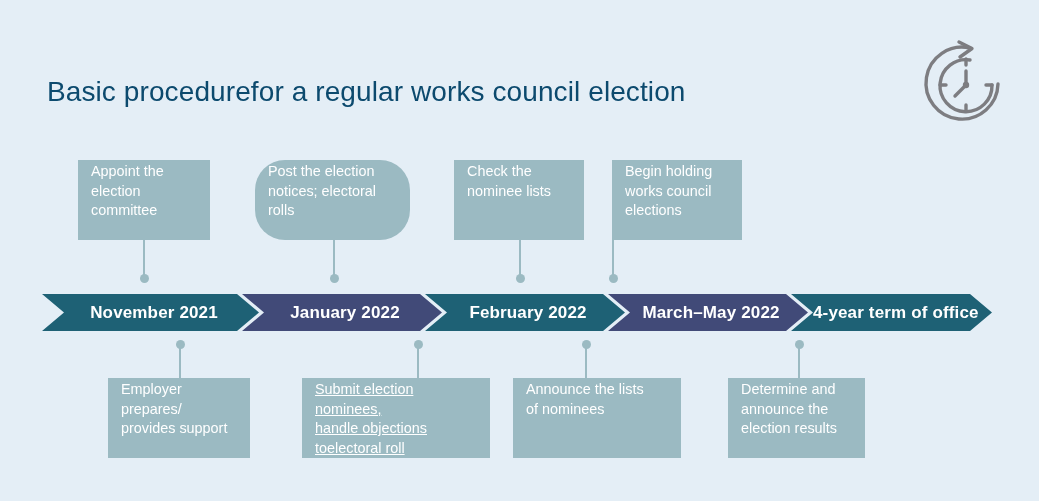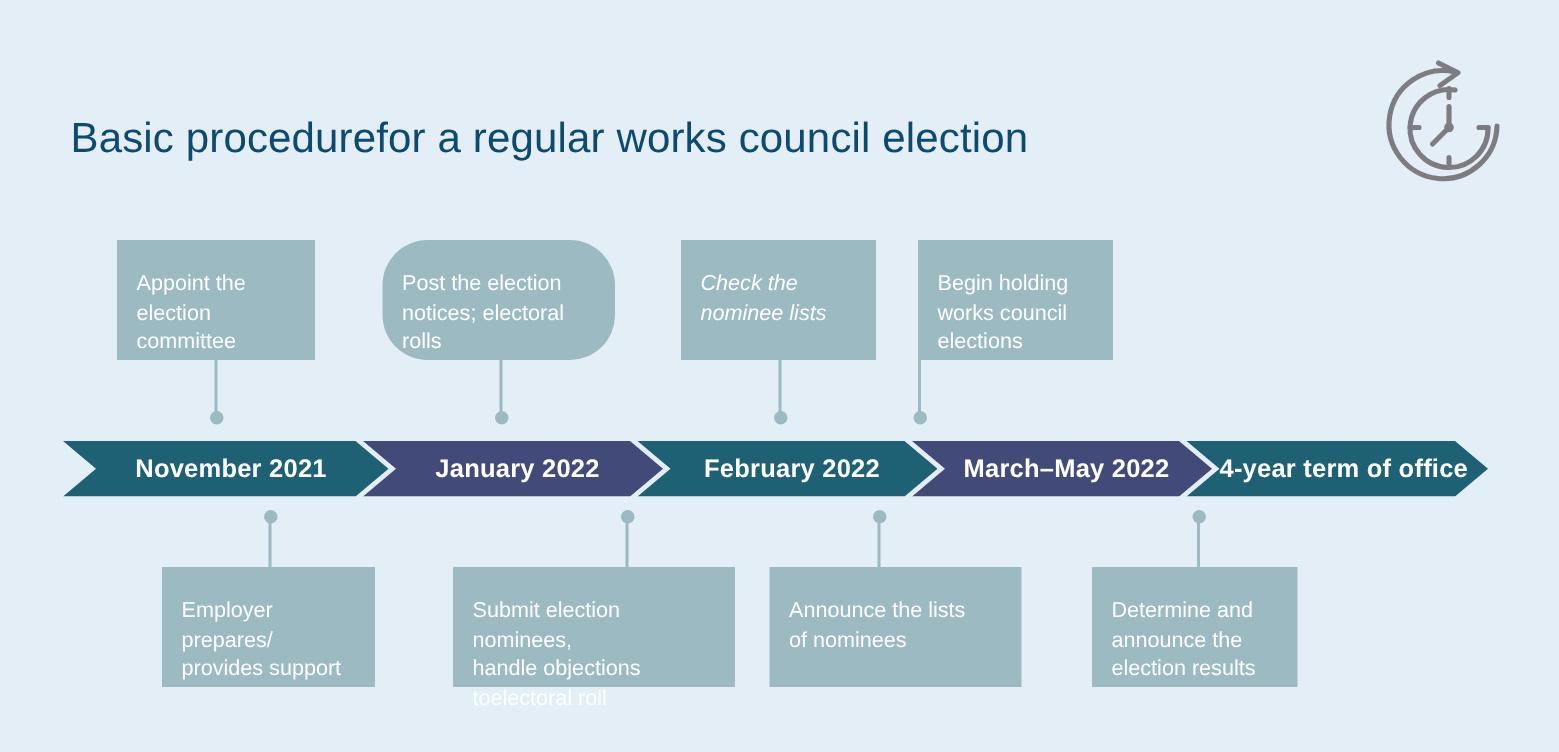--- a/index.html
+++ b/index.html
@@ -41,21 +41,21 @@
     top: 38px;
     width: 88px;
     height: 88px;
   }
 
   
   .note-box {
     position: absolute;
     background: #9bbac2;
     box-sizing: border-box;
-    padding: 20px 13px 10px 13px;
+    padding: 2px 13px 10px 13px;
     color: #ffffff;
     font-size: 14.4px;
     line-height: 19.5px;
   }
   .note-text {
     white-space: pre-line;
   }
 
   
   .connector {
@@ -123,21 +123,21 @@
   <div class="note-box" style="left:78px;  top:160px; width:132px; height:80px;">
     <span class="note-text">Appoint the
 election
 committee</span>
   </div>
   <div class="note-box" style="left:255px; top:160px; width:155px; height:80px;border-radius:30px;">
     <span class="note-text">Post the election
 notices; electoral
 rolls</span>
   </div>
-  <div class="note-box" style="left:454px; top:160px; width:130px; height:80px;font-style:italic;">
+  <div class="note-box" style="left:454px; top:160px; width:130px; height:80px;">
     <span class="note-text">Check the
 nominee lists</span>
   </div>
   <div class="note-box" style="left:612px; top:160px; width:130px; height:80px;">
     <span class="note-text">Begin holding
 works council
 elections</span>
   </div>
 
   <div class="connector" style="left:143px; top:240px; height:38px;"></div>
@@ -183,21 +183,21 @@
   <div class="connector" style="left:585px; top:344px; height:34px;"></div>
 
   <div class="connector-dot" style="left:798px; top:340px;"></div>
   <div class="connector" style="left:798px; top:344px; height:34px;"></div>
 
   <div class="note-box" style="left:108px; top:378px; width:142px; height:80px;">
     <span class="note-text">Employer
 prepares/
 provides support</span>
   </div>
-  <div class="note-box" style="left:302px; top:378px; width:188px; height:80px;">
+  <div class="note-box" style="left:302px; top:378px; width:188px; height:80px;text-decoration:underline;">
     <span class="note-text">Submit election nominees,
 handle objections
 toelectoral roll</span>
   </div>
   <div class="note-box" style="left:513px; top:378px; width:168px; height:80px;">
     <span class="note-text">Announce the lists
 of nominees</span>
   </div>
   <div class="note-box" style="left:728px; top:378px; width:137px; height:80px;">
     <span class="note-text">Determine and

